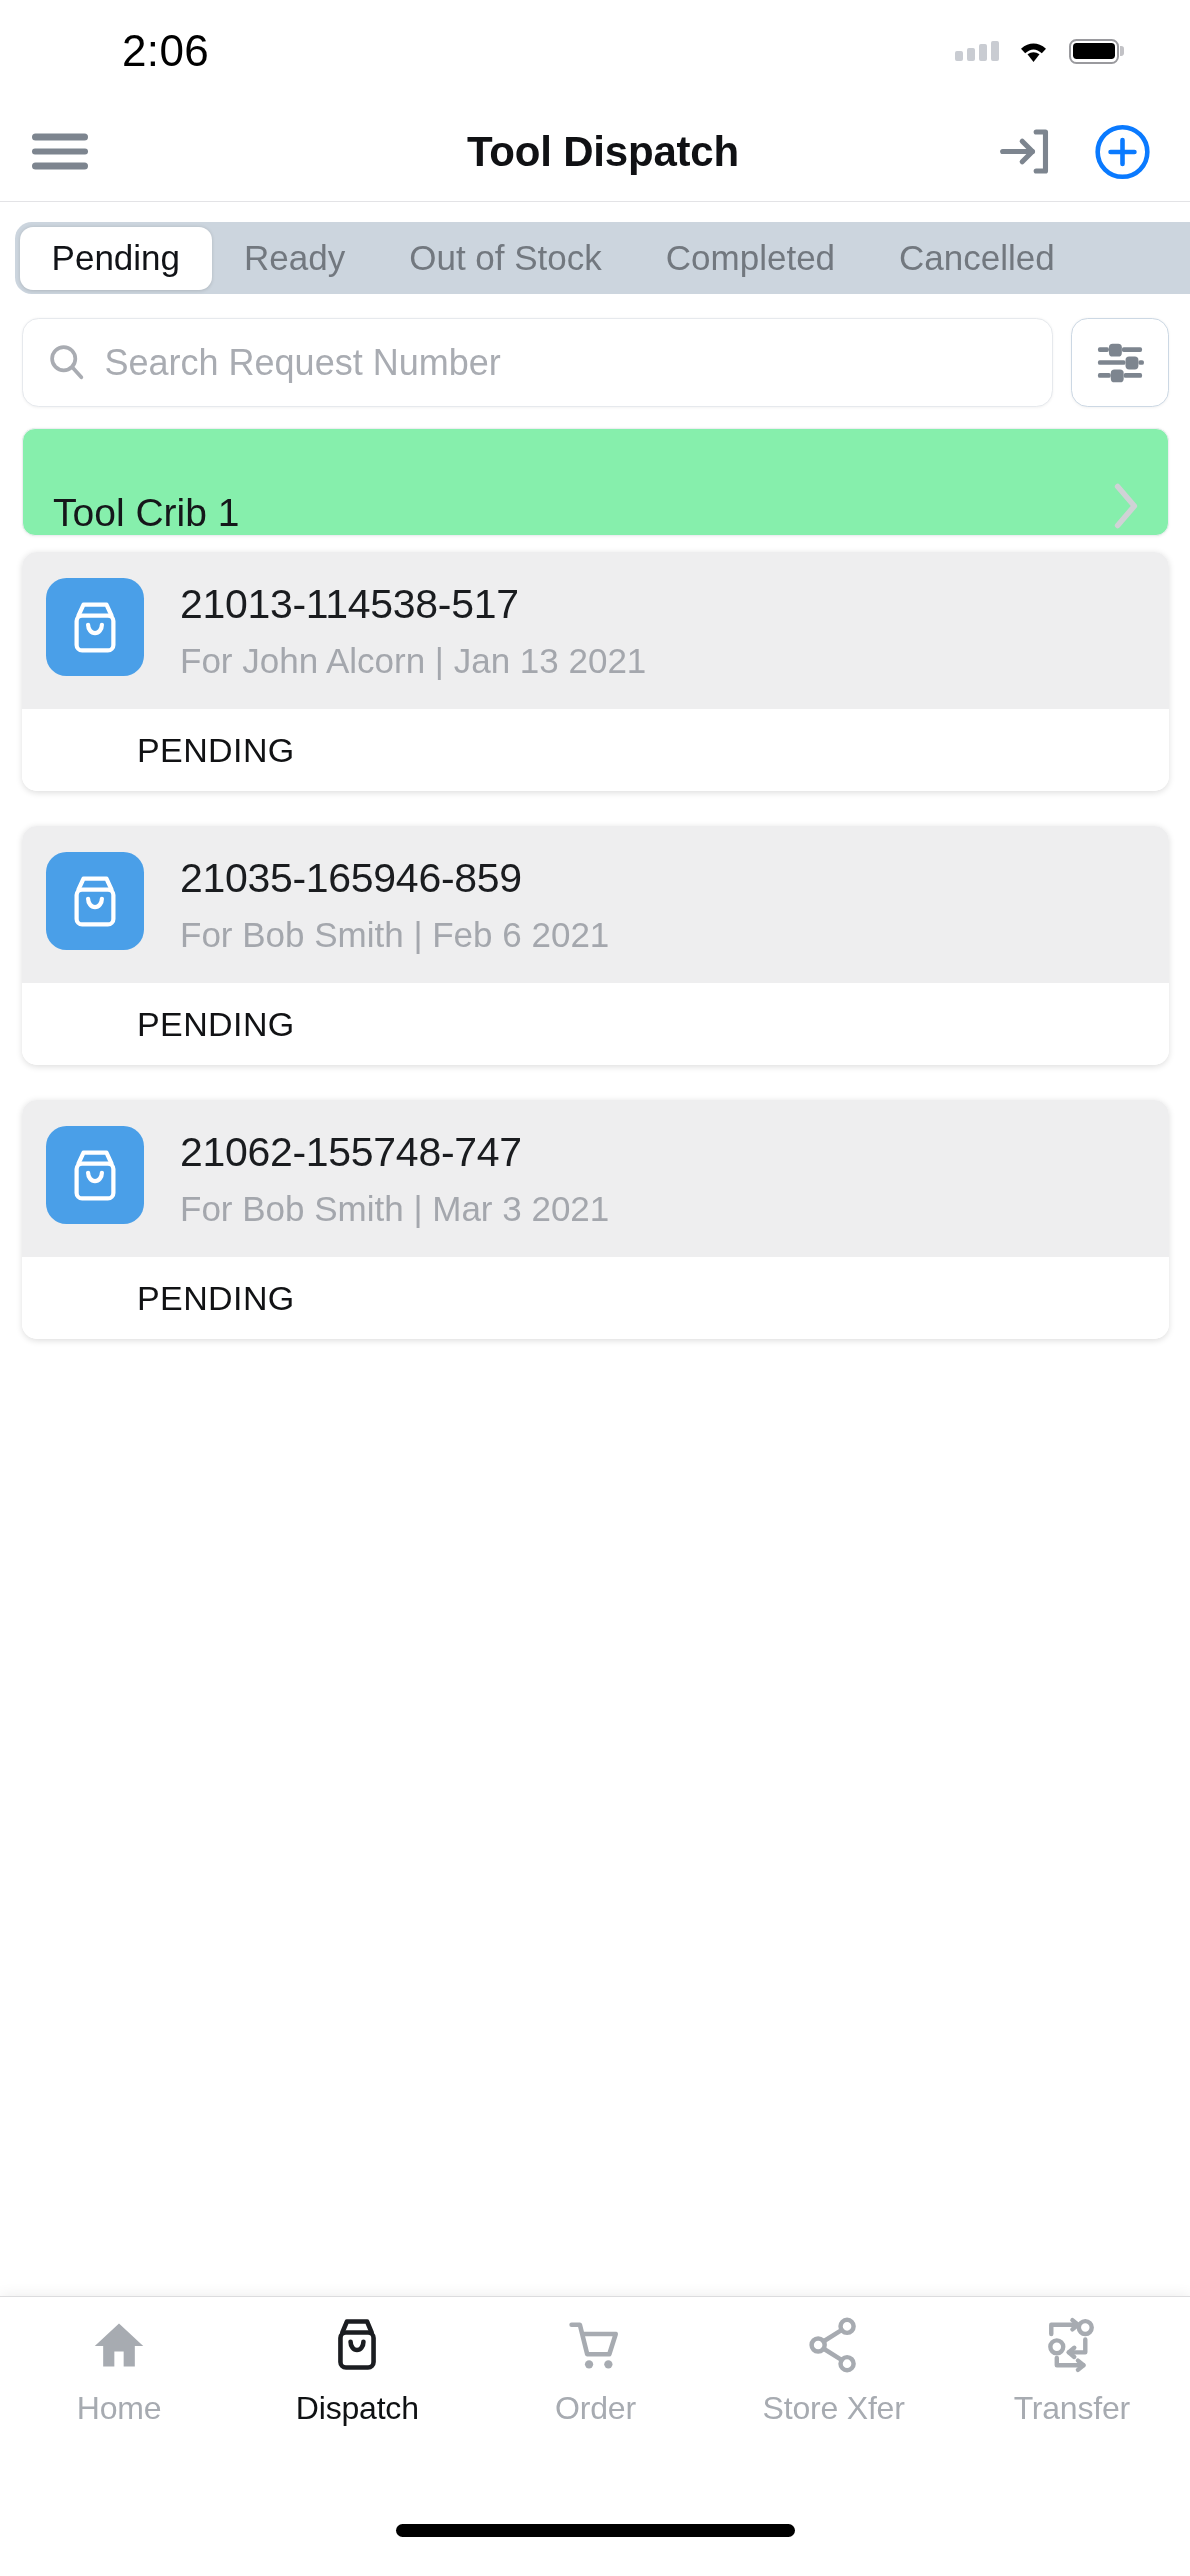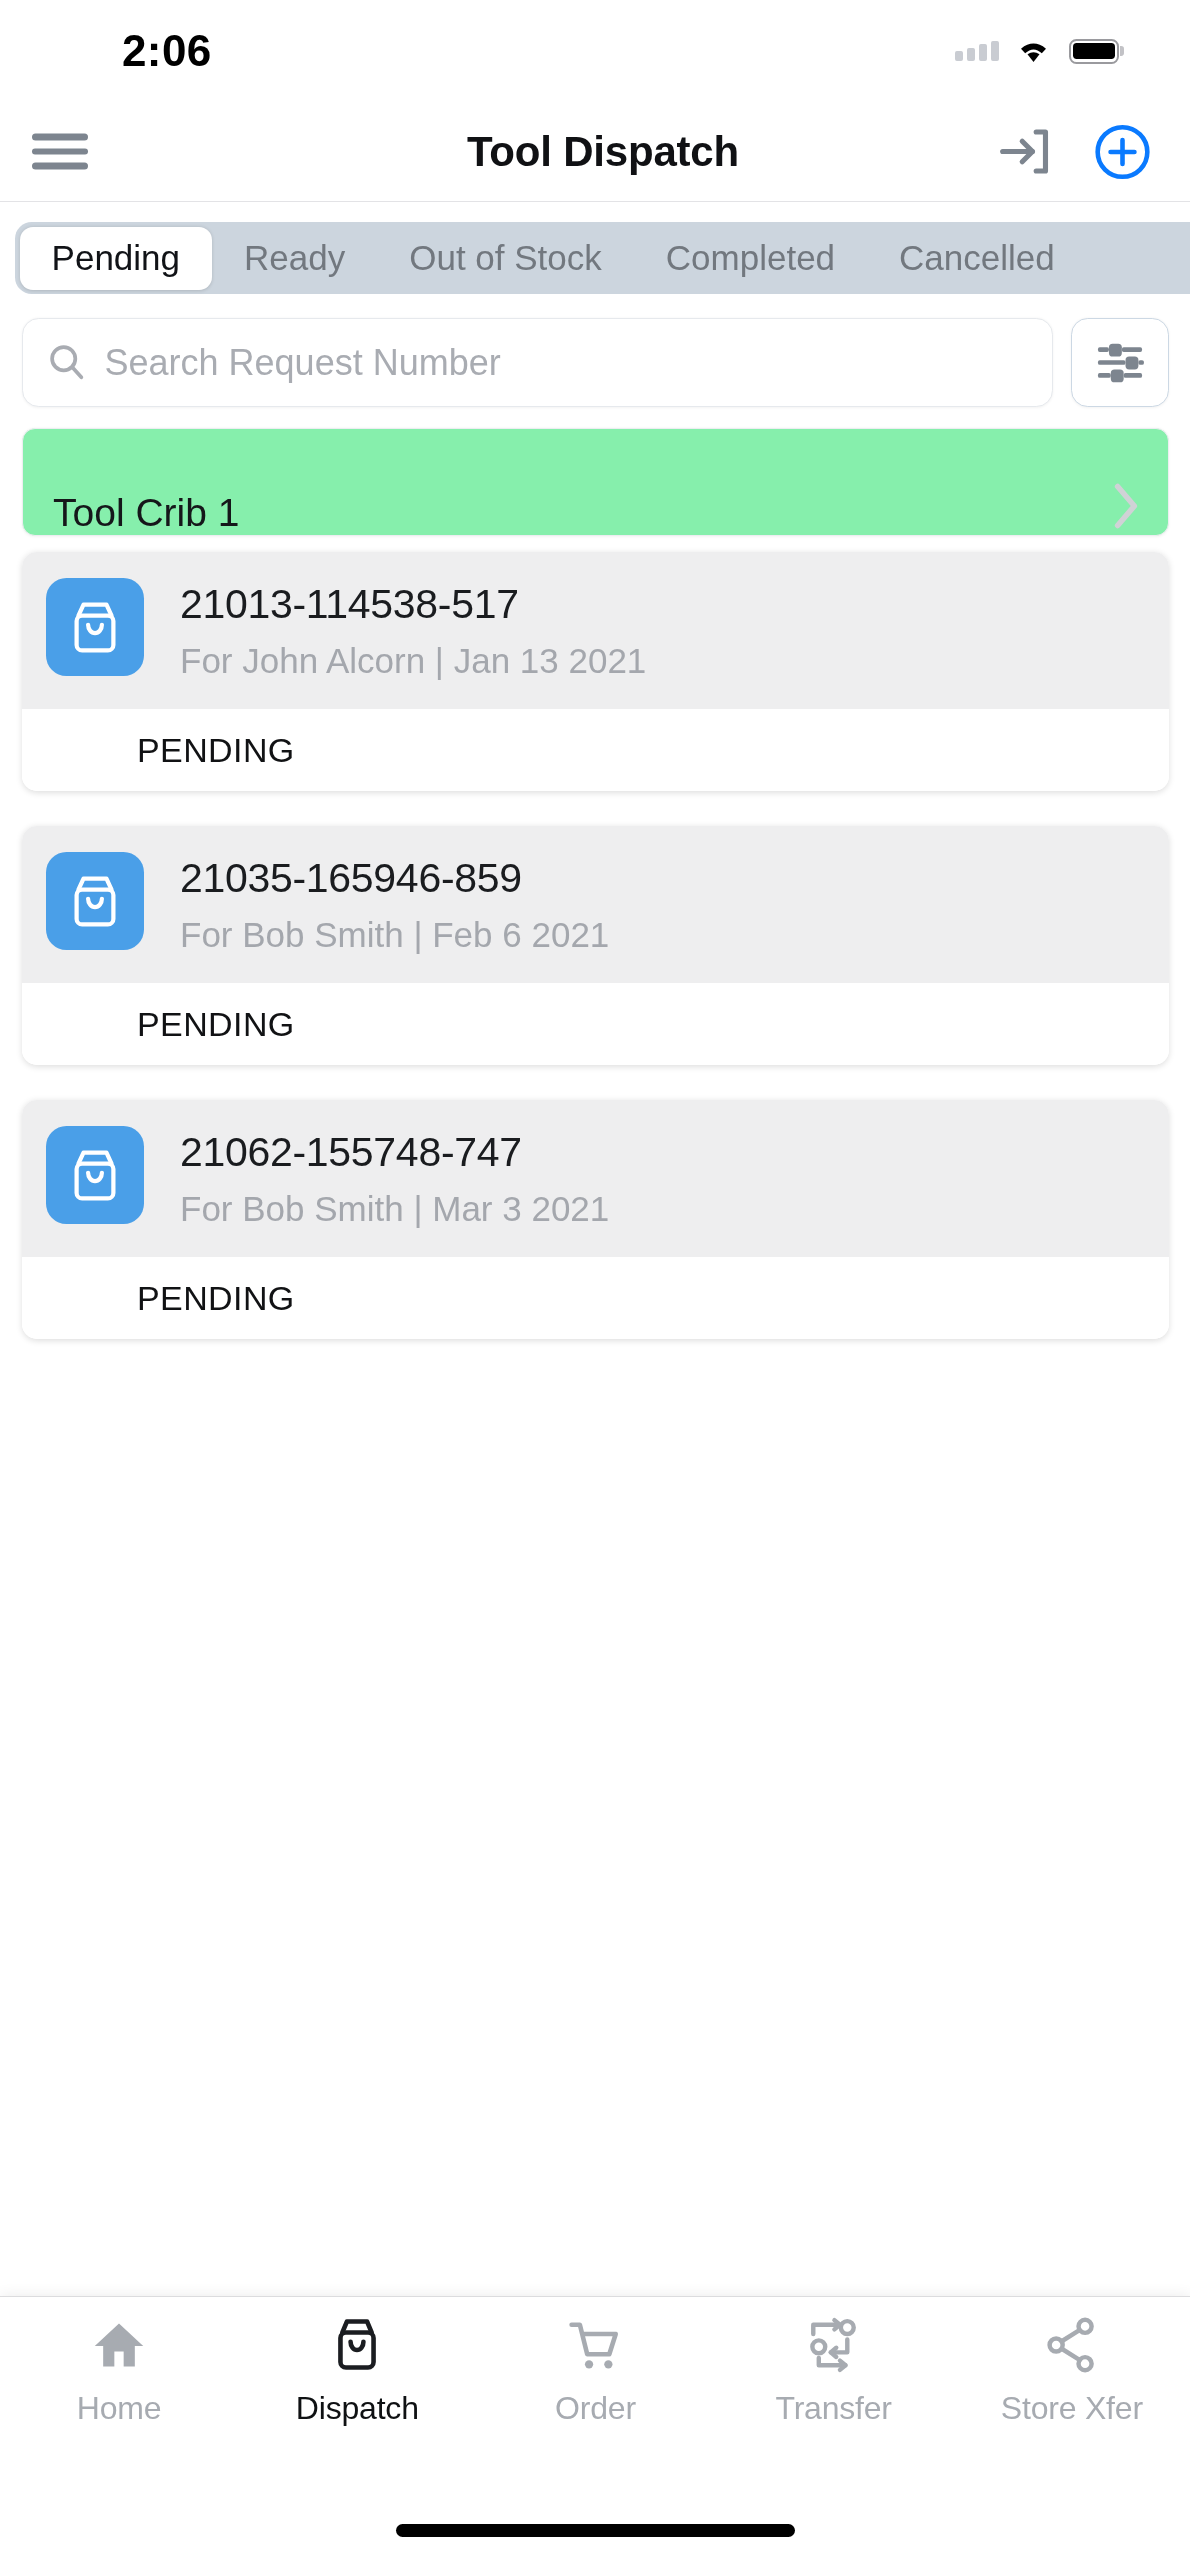--- a/index.html
+++ b/index.html
@@ -9,21 +9,21 @@
     font-family:"Liberation Sans", sans-serif;
     -webkit-font-smoothing:antialiased;
     overflow:hidden;
   }
   .phone { position:relative; width:1191px; height:2576px; background:#ffffff; display:flex; flex-direction:column; }
 
   
   .statusbar { height:102px; flex:0 0 102px; position:relative; }
   .sb-time {
     position:absolute; left:122px; top:50%; transform:translateY(-50%);
-    font-size:44px; font-weight:700; color:#000; letter-spacing:0.4px;
+    font-size:44px; font-weight:400; color:#000; letter-spacing:0.4px;
   }
   .sb-right { position:absolute; right:72px; top:50%; transform:translateY(-50%); display:flex; align-items:center; gap:16.7px; }
   .sb-dots { display:flex; align-items:flex-end; gap:4.6px; }
   .sb-dots i { display:block; width:7.4px; background:#c9ccd2; border-radius:1.9px; }
   .sb-dots i:nth-child(1){height:9.3px}
   .sb-dots i:nth-child(2){height:13px}
   .sb-dots i:nth-child(3){height:16.7px}
   .sb-dots i:nth-child(4){height:19.5px}
   .sb-wifi { width:37px; height:28px; display:flex; align-items:center; justify-content:center; }
   .sb-batt { position:relative; width:50px; height:25px; border:2.8px solid #9a9a9e; border-radius:7.4px; padding:2.3px; }
@@ -304,47 +304,47 @@
           <path d="M5 8 H14 L22 40 H46 L53 18 H17"></path>
           <circle cx="24" cy="51" r="4.5" fill="#a7abb1" stroke="none"></circle>
           <circle cx="45" cy="51" r="4.5" fill="#a7abb1" stroke="none"></circle>
         </svg>
       </div>
       <div class="tab-label">Order</div>
     </div>
 
     <div class="tab">
       <div class="tab-ico">
+        <svg width="56" height="56" viewBox="0 0 60 60" fill="none" stroke="#a7abb1" stroke-width="4.8" stroke-linecap="round" stroke-linejoin="round">
+          <circle cx="44" cy="10" r="7"></circle>
+          <circle cx="13" cy="30" r="7"></circle>
+          <circle cx="44" cy="50" r="7"></circle>
+          <path d="M38 14 L19 26"></path>
+          <path d="M19 34 L38 46"></path>
+        </svg>
+      </div>
+      <div class="tab-label">Store Xfer</div>
+    </div>
+
+    <div class="tab">
+      <div class="tab-ico">
         <svg width="57" height="56" viewBox="0 0 62 60" fill="none" stroke="#a7abb1" stroke-width="4.8" stroke-linecap="round" stroke-linejoin="round">
           <circle cx="46" cy="11" r="7"></circle>
           <circle cx="15" cy="32" r="7"></circle>
           <path d="M9 18 V8 H38"></path>
           <path d="M32 3 L38 8 L32 13"></path>
           <path d="M46 24 V38 H28"></path>
           <path d="M34 33 L28 38 L34 43"></path>
           <path d="M15 44 V52 H44"></path>
           <path d="M38 47 L44 52 L38 57"></path>
         </svg>
       </div>
       <div class="tab-label">Transfer</div>
     </div>
 
-    <div class="tab">
-      <div class="tab-ico">
-        <svg width="56" height="56" viewBox="0 0 60 60" fill="none" stroke="#a7abb1" stroke-width="4.8" stroke-linecap="round" stroke-linejoin="round">
-          <circle cx="44" cy="10" r="7"></circle>
-          <circle cx="13" cy="30" r="7"></circle>
-          <circle cx="44" cy="50" r="7"></circle>
-          <path d="M38 14 L19 26"></path>
-          <path d="M19 34 L38 46"></path>
-        </svg>
-      </div>
-      <div class="tab-label">Store Xfer</div>
-    </div>
-
   </div>
 
   <div class="homebar-wrap">
     <div class="homebar"></div>
   </div>
 
 </div>
 
 
 </body></html>

